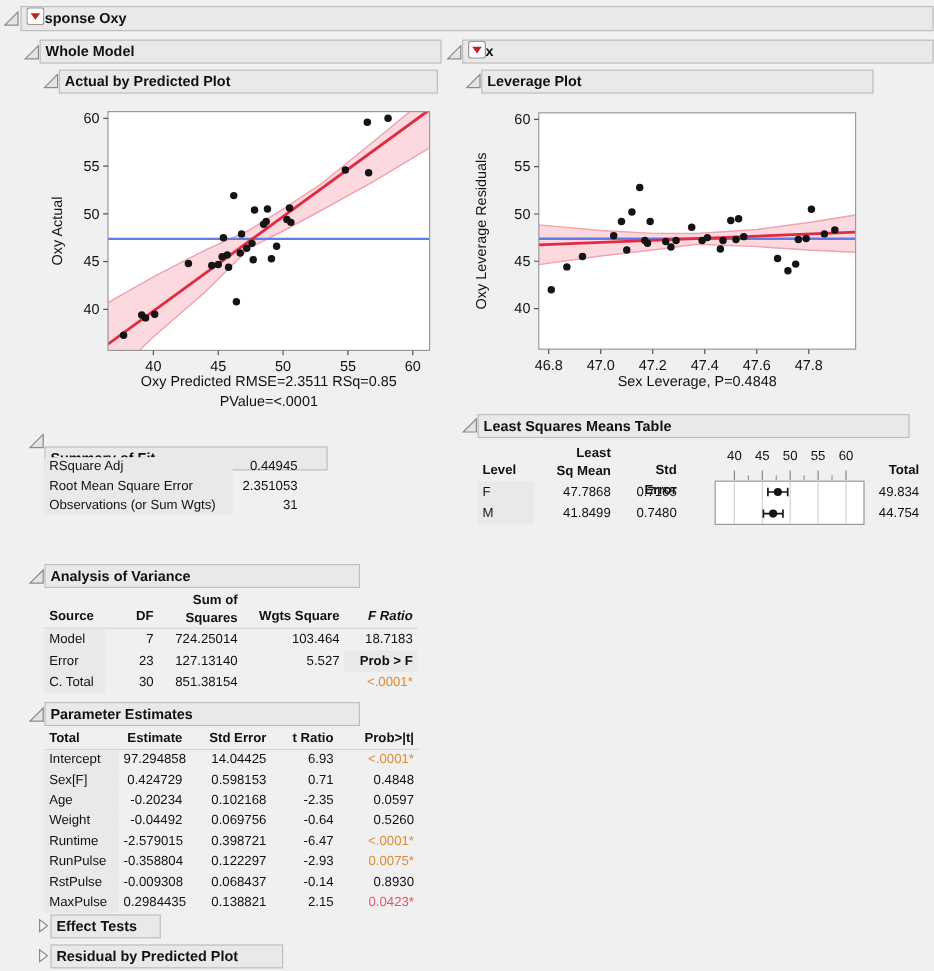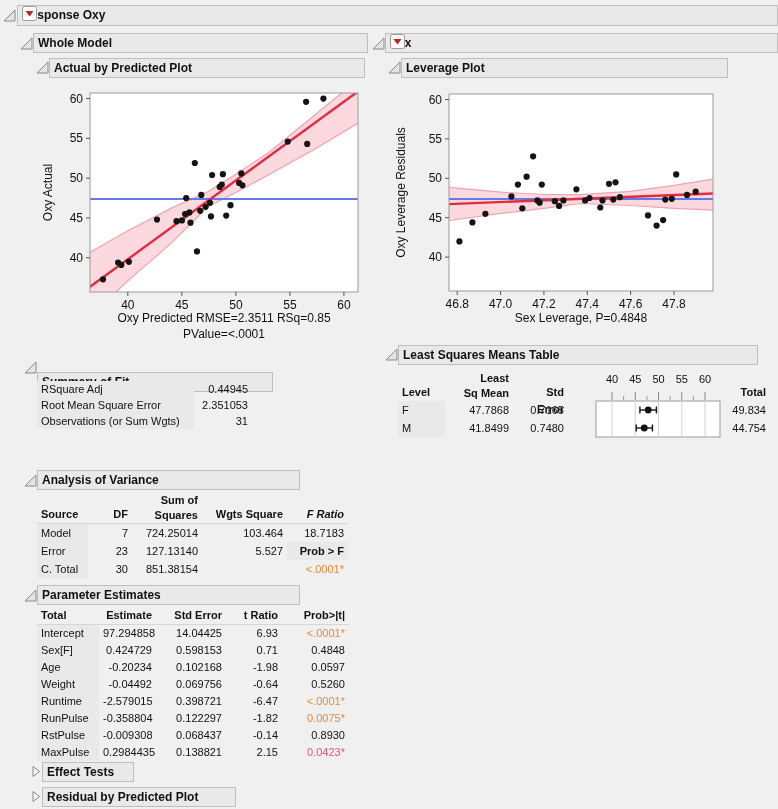--- a/index.html
+++ b/index.html
@@ -277,42 +277,42 @@
       <div class="cell gray" style="width: 62px; height: 17px; line-height: 17px;">Sex[F]</div>
       <div class="cell rt" style="width: 57px; height: 17px; line-height: 17px;">0.424729</div>
       <div class="cell rt" style="width: 70px; height: 17px; line-height: 17px;">0.598153</div>
       <div class="cell rt" style="width: 56px; height: 17px; line-height: 17px;">0.71</div>
       <div class="cell rt" style="width: 67px; height: 17px; line-height: 17px;">0.4848</div>
     </div>
     <div class="row">
       <div class="cell gray" style="width: 62px; height: 17px; line-height: 17px;">Age</div>
       <div class="cell rt" style="width: 57px; height: 17px; line-height: 17px;">-0.20234</div>
       <div class="cell rt" style="width: 70px; height: 17px; line-height: 17px;">0.102168</div>
-      <div class="cell rt" style="width: 56px; height: 17px; line-height: 17px;">-1.98</div>
+      <div class="cell rt" style="width: 56px; height: 17px; line-height: 17px;">-2.35</div>
       <div class="cell rt" style="width: 67px; height: 17px; line-height: 17px;">0.0597</div>
     </div>
     <div class="row">
       <div class="cell gray" style="width: 62px; height: 17px; line-height: 17px;">Weight</div>
       <div class="cell rt" style="width: 57px; height: 17px; line-height: 17px;">-0.04492</div>
       <div class="cell rt" style="width: 70px; height: 17px; line-height: 17px;">0.069756</div>
       <div class="cell rt" style="width: 56px; height: 17px; line-height: 17px;">-0.64</div>
       <div class="cell rt" style="width: 67px; height: 17px; line-height: 17px;">0.5260</div>
     </div>
     <div class="row">
       <div class="cell gray" style="width: 62px; height: 17px; line-height: 17px;">Runtime</div>
       <div class="cell rt" style="width: 57px; height: 17px; line-height: 17px;">-2.579015</div>
       <div class="cell rt" style="width: 70px; height: 17px; line-height: 17px;">0.398721</div>
       <div class="cell rt" style="width: 56px; height: 17px; line-height: 17px;">-6.47</div>
       <div class="cell rt orange" style="width: 67px; height: 17px; line-height: 17px;">&lt;.0001*</div>
     </div>
     <div class="row">
       <div class="cell gray" style="width: 62px; height: 17px; line-height: 17px;">RunPulse</div>
       <div class="cell rt" style="width: 57px; height: 17px; line-height: 17px;">-0.358804</div>
       <div class="cell rt" style="width: 70px; height: 17px; line-height: 17px;">0.122297</div>
-      <div class="cell rt" style="width: 56px; height: 17px; line-height: 17px;">-1.82</div>
+      <div class="cell rt" style="width: 56px; height: 17px; line-height: 17px;">-2.93</div>
       <div class="cell rt orange" style="width: 67px; height: 17px; line-height: 17px;">0.0075*</div>
     </div>
     <div class="row">
       <div class="cell gray" style="width: 62px; height: 17px; line-height: 17px;">RstPulse</div>
       <div class="cell rt" style="width: 57px; height: 17px; line-height: 17px;">-0.009308</div>
       <div class="cell rt" style="width: 70px; height: 17px; line-height: 17px;">0.068437</div>
       <div class="cell rt" style="width: 56px; height: 17px; line-height: 17px;">-0.14</div>
       <div class="cell rt" style="width: 67px; height: 17px; line-height: 17px;">0.8930</div>
     </div>
     <div class="row">

